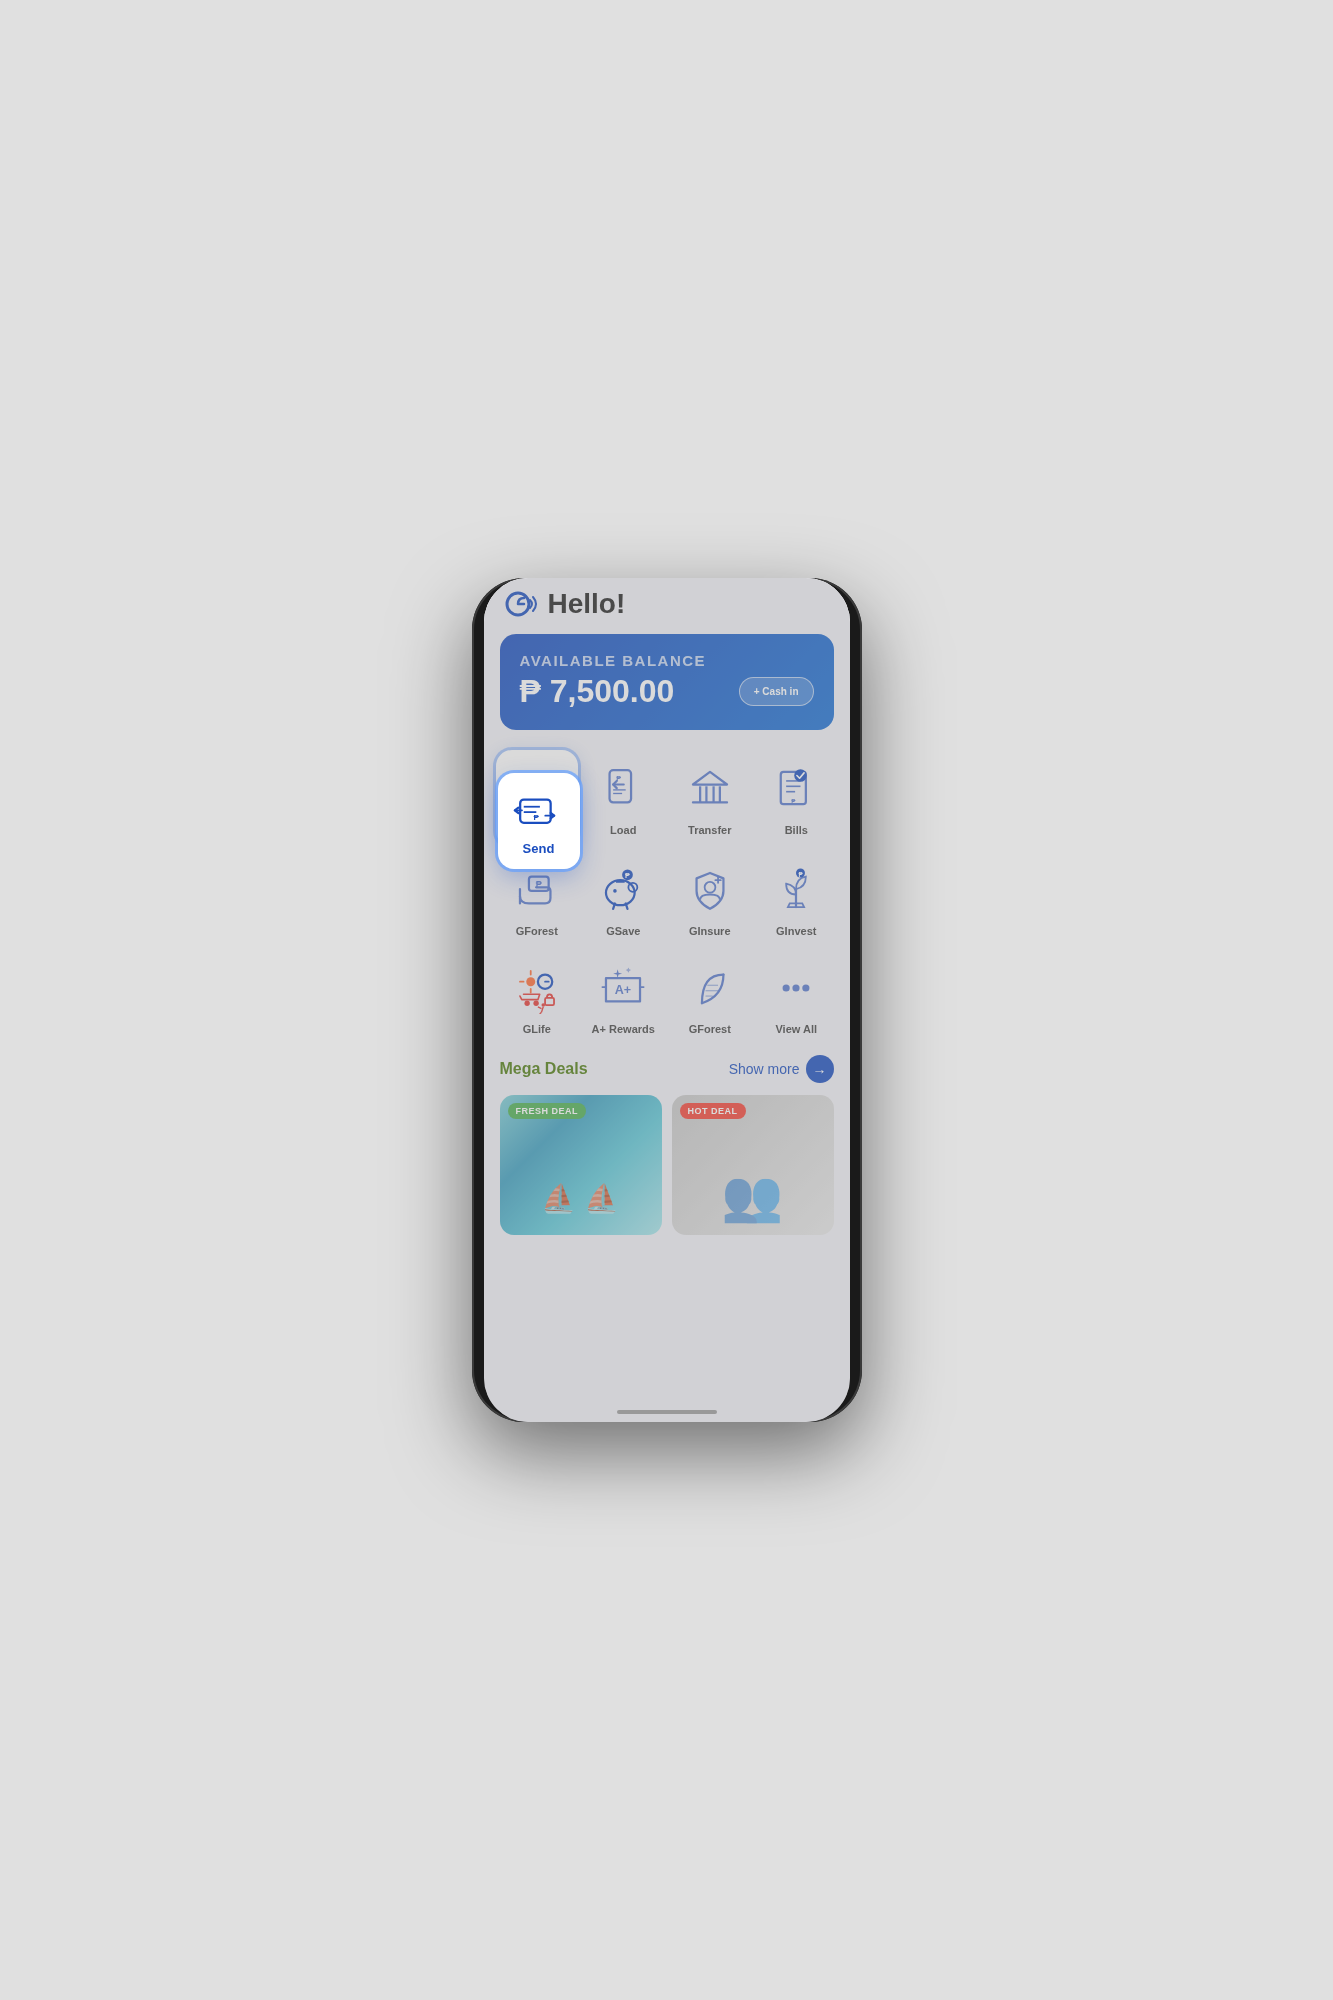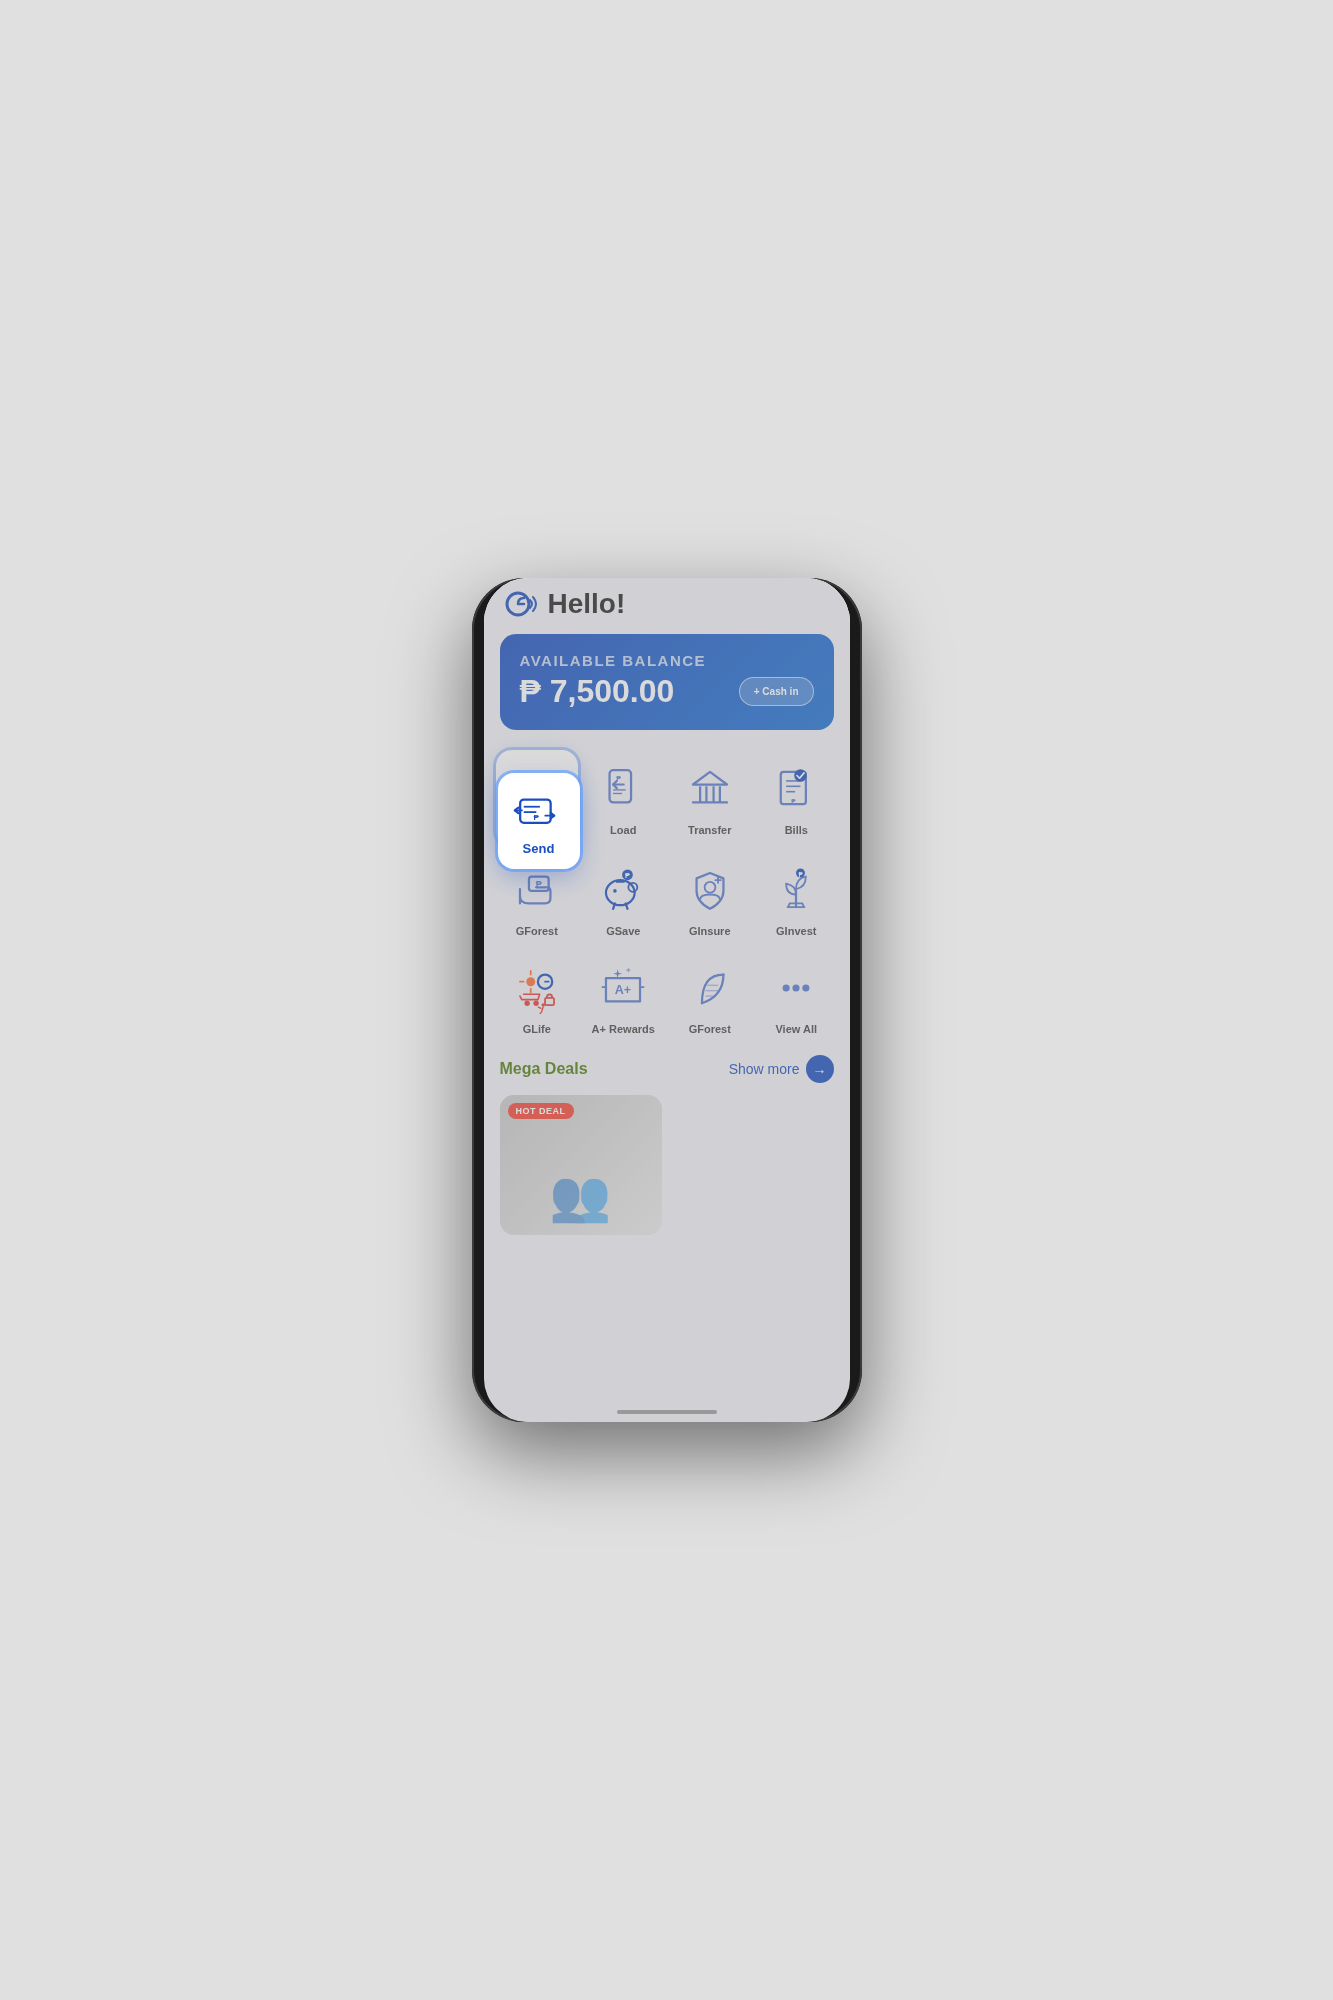--- a/index.html
+++ b/index.html
@@ -527,20 +527,23 @@
 
       <div class="deals-section">
         <div class="deals-header">
           <span class="deals-title">Mega Deals</span>
           <div class="show-more">
             <span>Show more</span>
             <div class="show-more-arrow">→</div>
           </div>
         </div>
         <div class="deals-grid">
+          <div class="deal-card deal-card-1">
+            <span class="deal-badge badge-fresh">FRESH DEAL</span>
+          </div>
           <div class="deal-card deal-card-2">
             <span class="deal-badge badge-hot">HOT DEAL</span>
           </div>
         </div>
       </div>
 
     </div>
 
     <div style="
       position: absolute;

